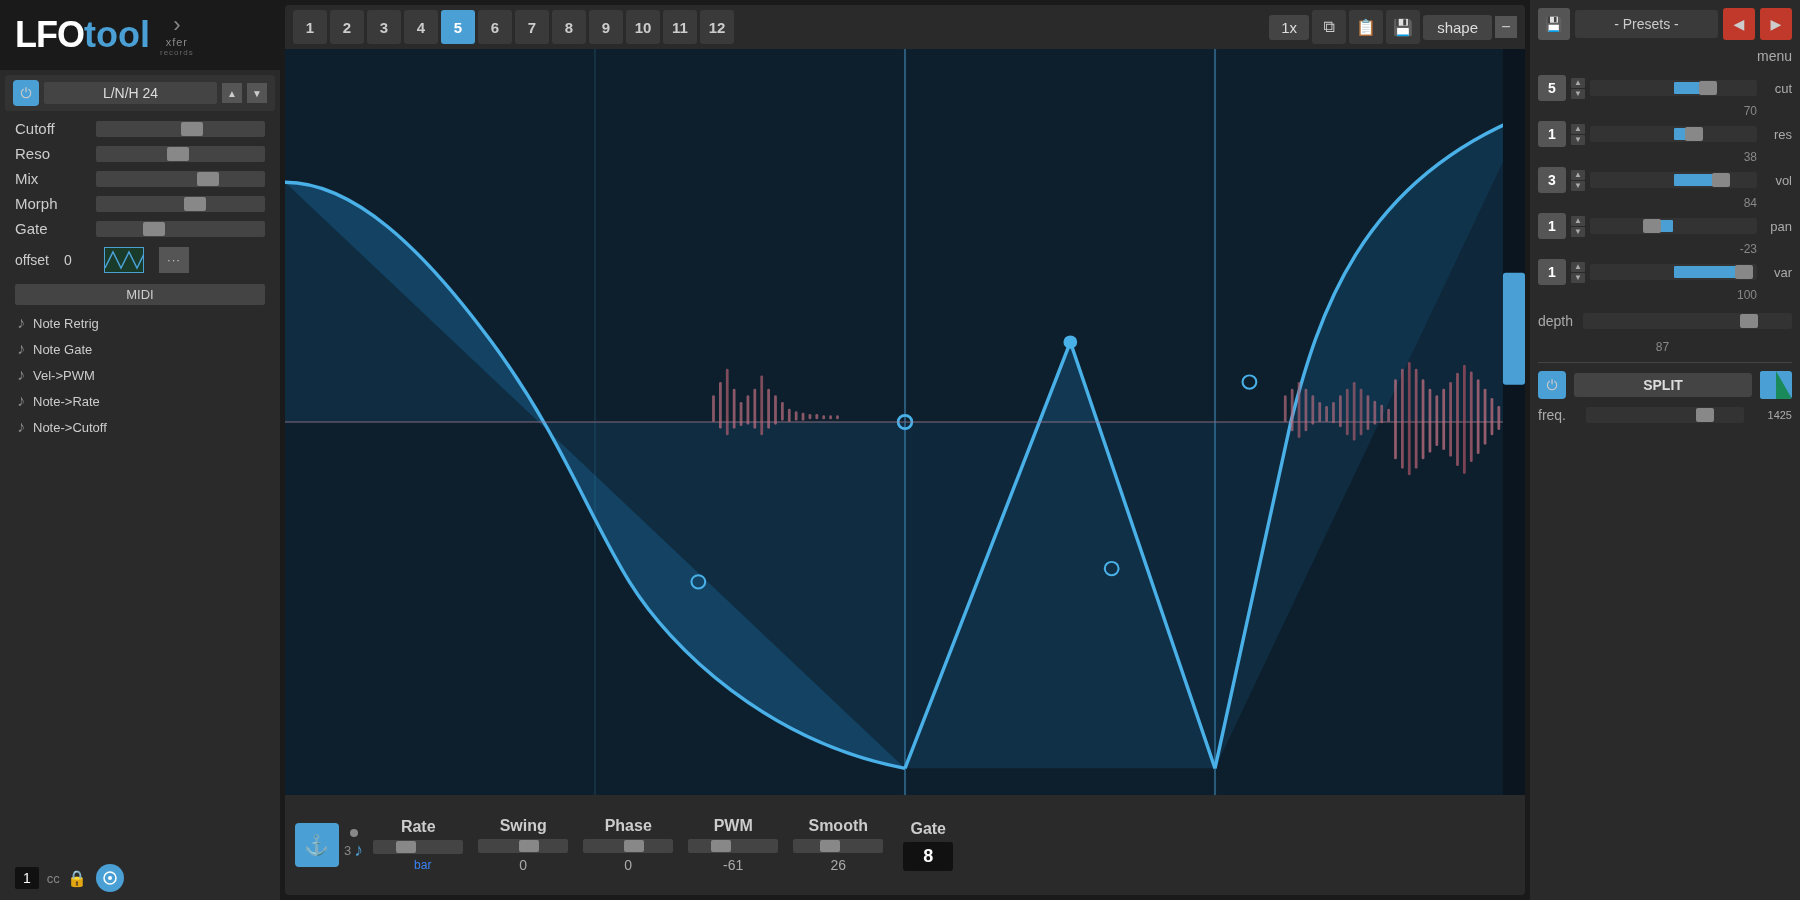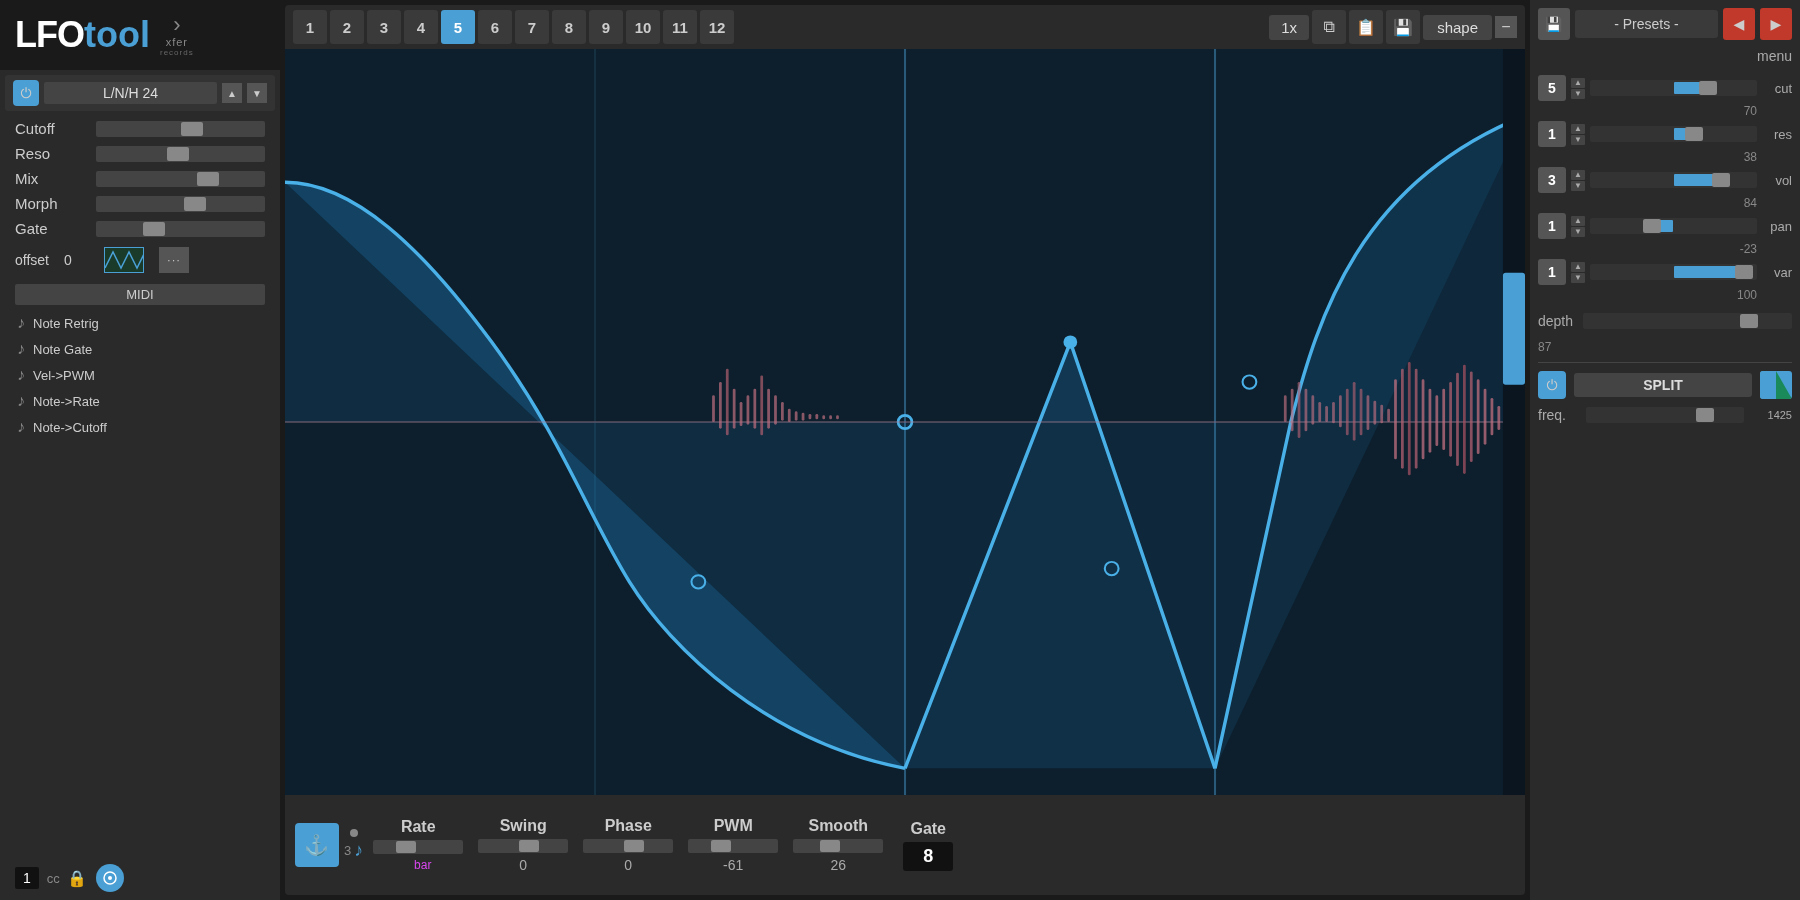--- a/index.html
+++ b/index.html
@@ -423,21 +423,21 @@
       border-radius: 2px;
     }
 
     .param-value {
       font-size: 14px;
       color: #aaa;
     }
 
     .param-unit {
       font-size: 12px;
-      color: #d946ef;
+      color: #3b82f6;
       margin-left: 9px;
     }
 
     .snap-box {
       background: #111;
       color: #fff;
       padding: 4px 10px;
       font-size: 18px;
       font-weight: bold;
       border-radius: 3px;
@@ -1067,21 +1067,21 @@
       </div>
       <div style="text-align:right;font-size:12px;color:#888;padding-right:35px;">100</div>
     </div>
 
     <div class="depth-row">
       <span class="depth-label">depth</span>
       <div class="depth-slider">
         <div class="depth-slider-thumb" style="left:75%;"></div>
       </div>
     </div>
-    <div style="text-align:left;font-size:12px;color:#888;padding-right:5px;">87</div>
+    <div style="text-align:center;font-size:12px;color:#888;padding-right:5px;">87</div>
 
     <div class="split-section">
       <div class="split-header">
         <div class="split-power">⏻</div>
         <div class="split-label">SPLIT</div>
         <div class="split-icon">
           <svg width="32" height="28" viewBox="0 0 32 28">
             <rect width="16" height="28" fill="#4a9fd4"></rect>
             <polygon points="16,0 32,28 16,28" fill="#1a8a5a"></polygon>
           </svg>

